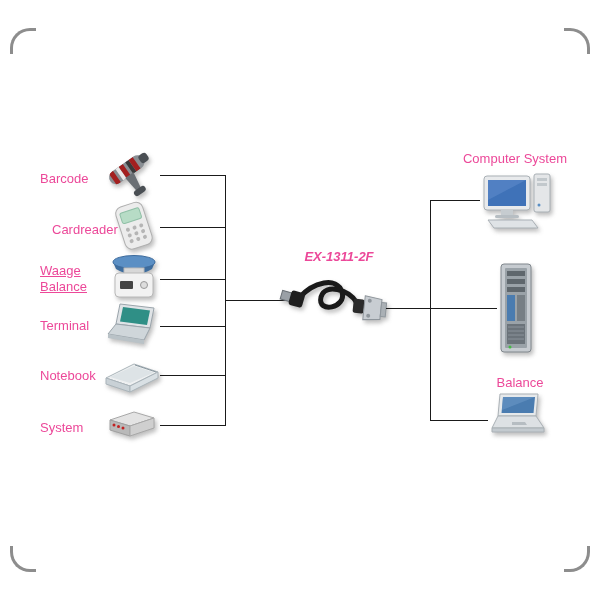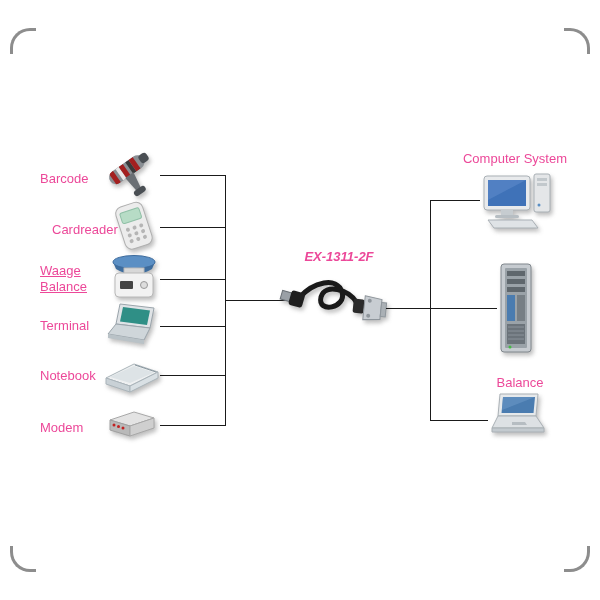--- a/index.html
+++ b/index.html
@@ -45,21 +45,21 @@
   <div class="corner tr"></div>
   <div class="corner bl"></div>
   <div class="corner br"></div>
 
   <div class="lbl" style="left:40px; top:171px; width:80px;">Barcode</div>
   <div class="lbl" style="left:40px; top:222px; width:90px;margin-left:12px;">Cardreader</div>
   <div class="lbl" style="left:40px; top:263px; width:80px;text-decoration:underline;">Waage
 Balance</div>
   <div class="lbl" style="left:40px; top:318px; width:80px;">Terminal</div>
   <div class="lbl" style="left:40px; top:368px; width:80px;">Notebook</div>
-  <div class="lbl" style="left:40px; top:420px; width:80px;">Modem</div>
+  <div class="lbl" style="left:40px; top:420px; width:80px;">System</div>
 
   <div class="icon" style="left:100px; top:147px;">
     <svg width="62" height="54" viewBox="0 0 62 54">
       <defs>
           <clipPath id="bsh">
             <rect x="10" y="14" width="40" height="14" rx="7"></rect>
           </clipPath>
         </defs>
       <g transform="rotate(-35 31 27)">
         <rect x="10" y="14" width="40" height="14" rx="7" fill="#8a8f94"></rect>

